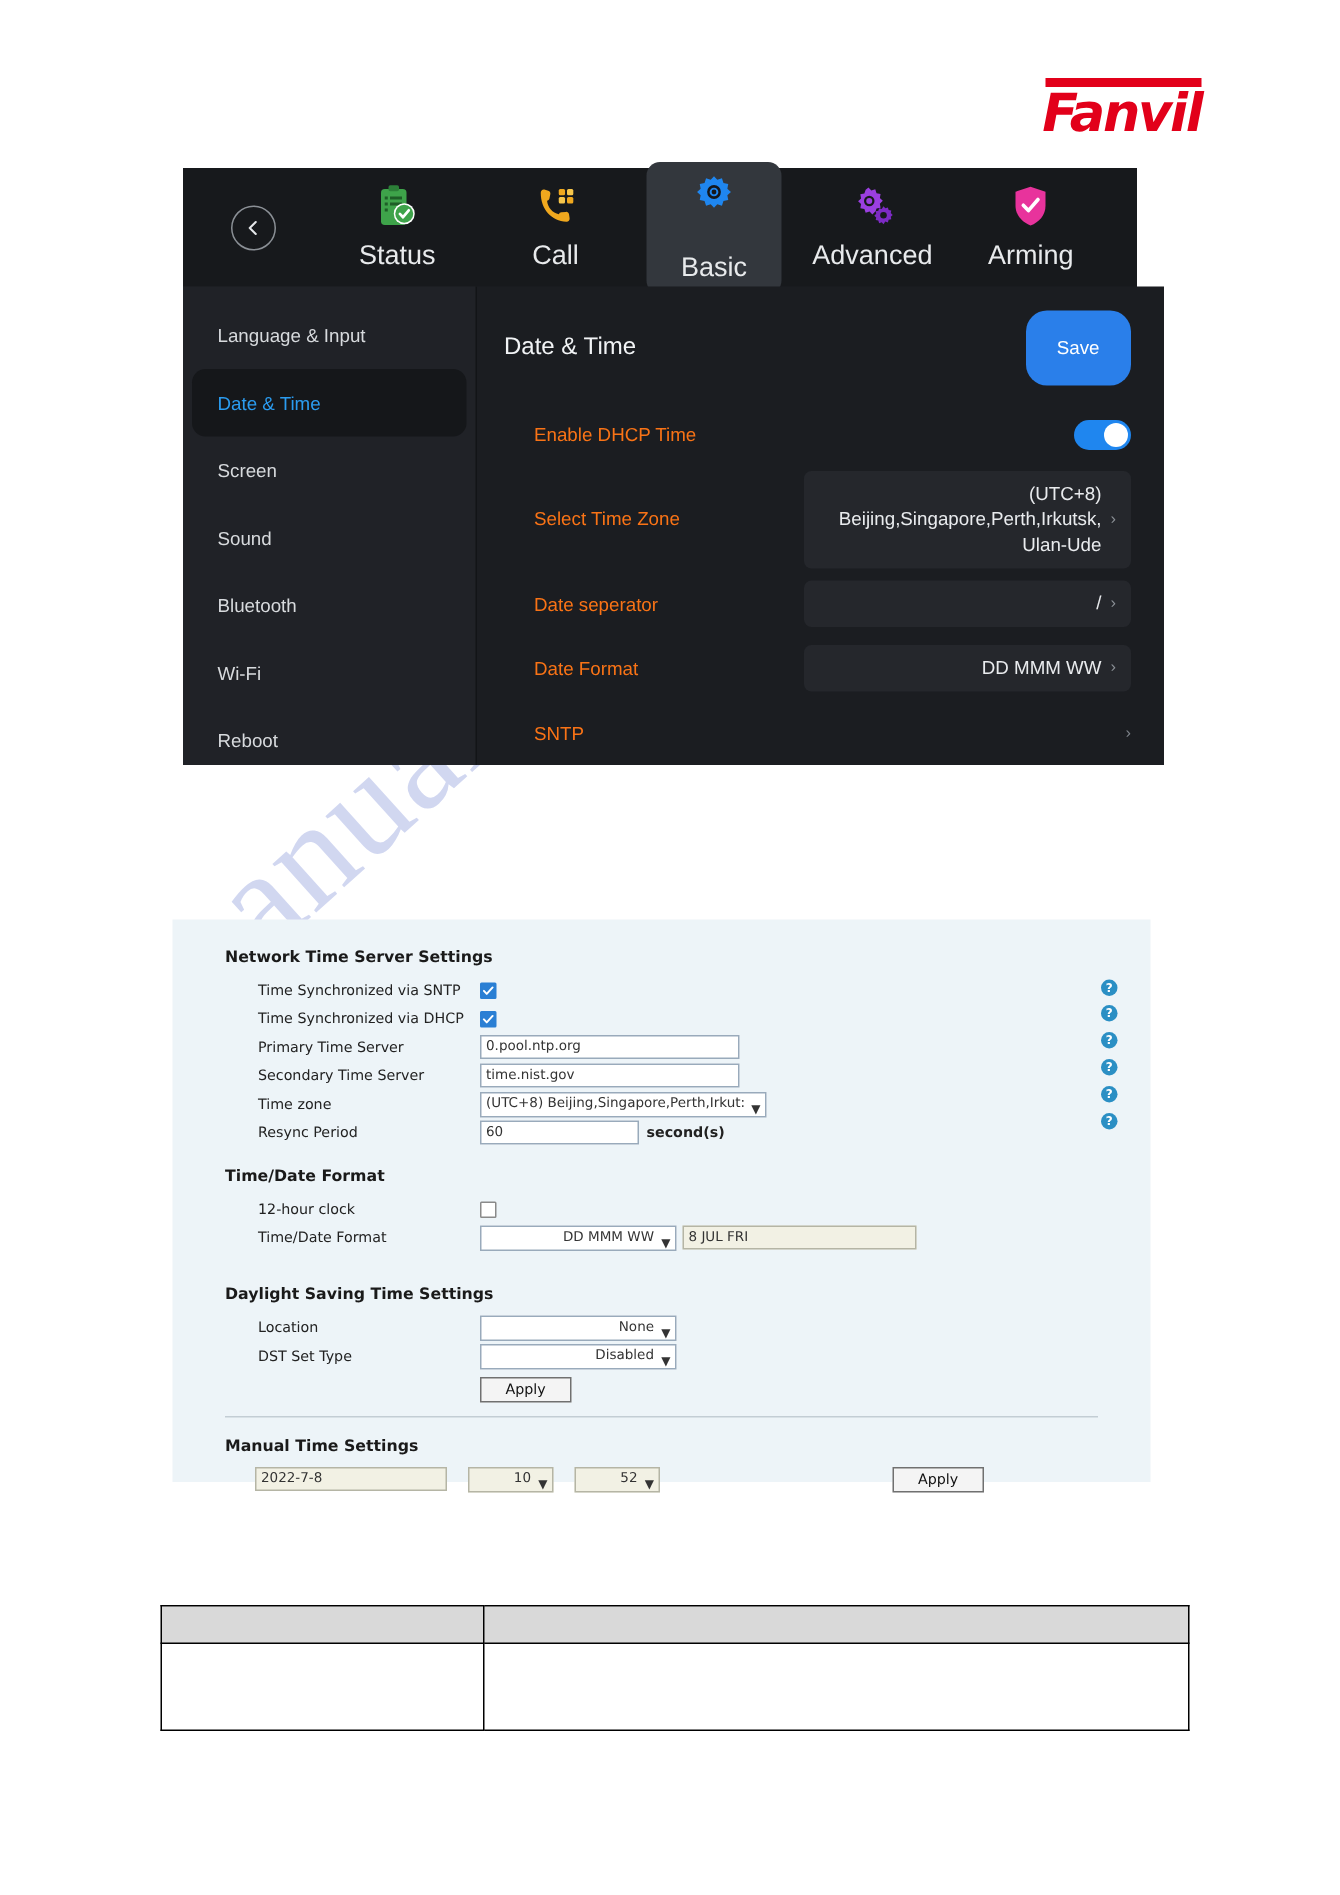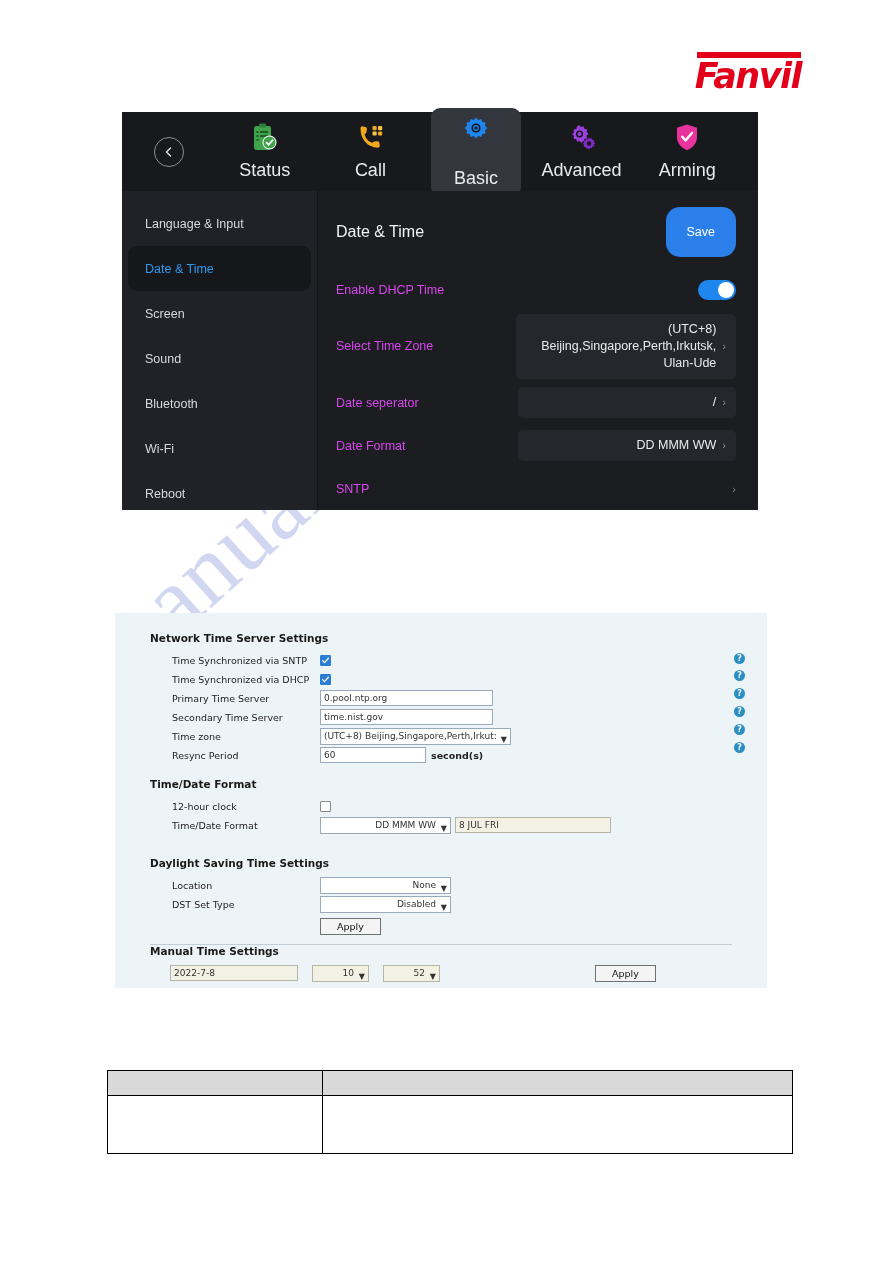--- a/index.html
+++ b/index.html
@@ -139,22 +139,22 @@
     border-radius:14px;
     border:none;
   }
 
   .row{
     display:flex;align-items:center;
     min-height:38px;
     margin-bottom:5px;
   }
   .row-label{
-    color:#d946ef;font-size:12.5px;
-    width:180px;flex:0 0 auto;
+    color:#f97316;font-size:12.5px;
+    width:180px;flex:0 0 auto;margin-left:20px;
   }
   .row-ctrl{flex:1;display:flex;justify-content:flex-end;align-items:center;}
 
   .value-box{
     background:#25272c;
     border-radius:5px;
     padding:7px 10px 7px 14px;
     min-width:218px;
     box-sizing:border-box;
     display:flex;align-items:center;justify-content:flex-end;
@@ -551,21 +551,21 @@
         <span class="car">▼</span>
       </div>
     </div>
 
     <div class="wp-row" style="margin-left:205px;margin-top:4px;">
       <button class="wp-btn">Apply</button>
     </div>
 
     <div class="wp-divider"></div>
 
-    <div class="wp-sect" style="margin-top:0;">Manual Time Settings</div>
+    <div class="wp-sect" style="margin-top:13px;">Manual Time Settings</div>
 
     <div class="wp-row" style="margin-left:55px;">
       <input class="wp-input beige" style="width: 120px;" value="2022-7-8">
       <div class="wp-select w40" style="margin-left:14px;background:#f2f1e4;border-color:#b5b5a5;">
         <span>10</span>
         <span class="car">▼</span>
       </div>
       <div class="wp-select w40" style="margin-left:14px;background:#f2f1e4;border-color:#b5b5a5;">
         <span>52</span>
         <span class="car">▼</span>

